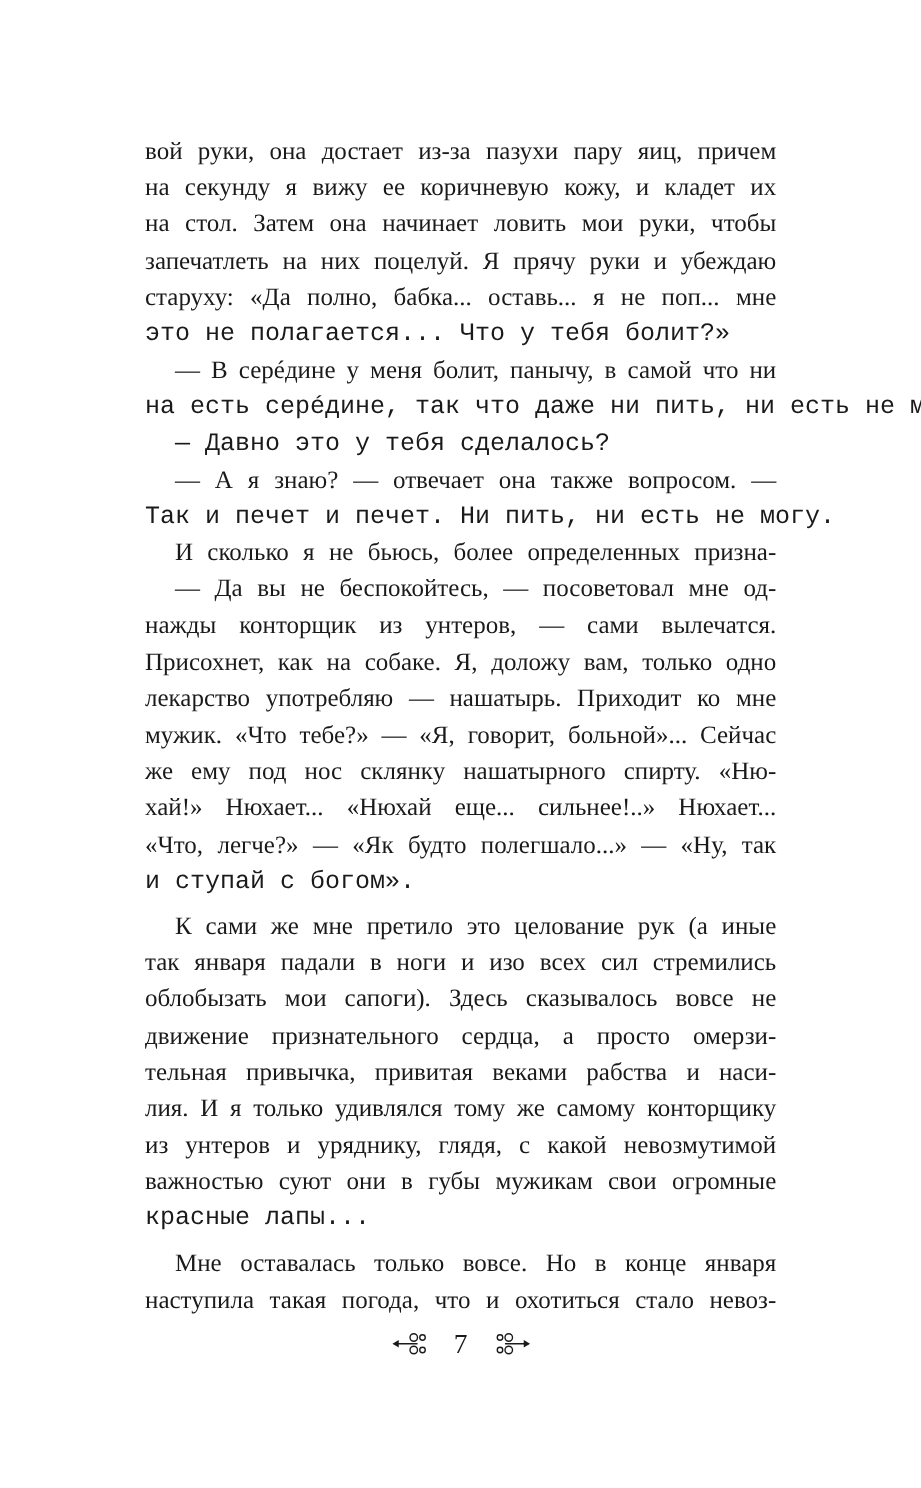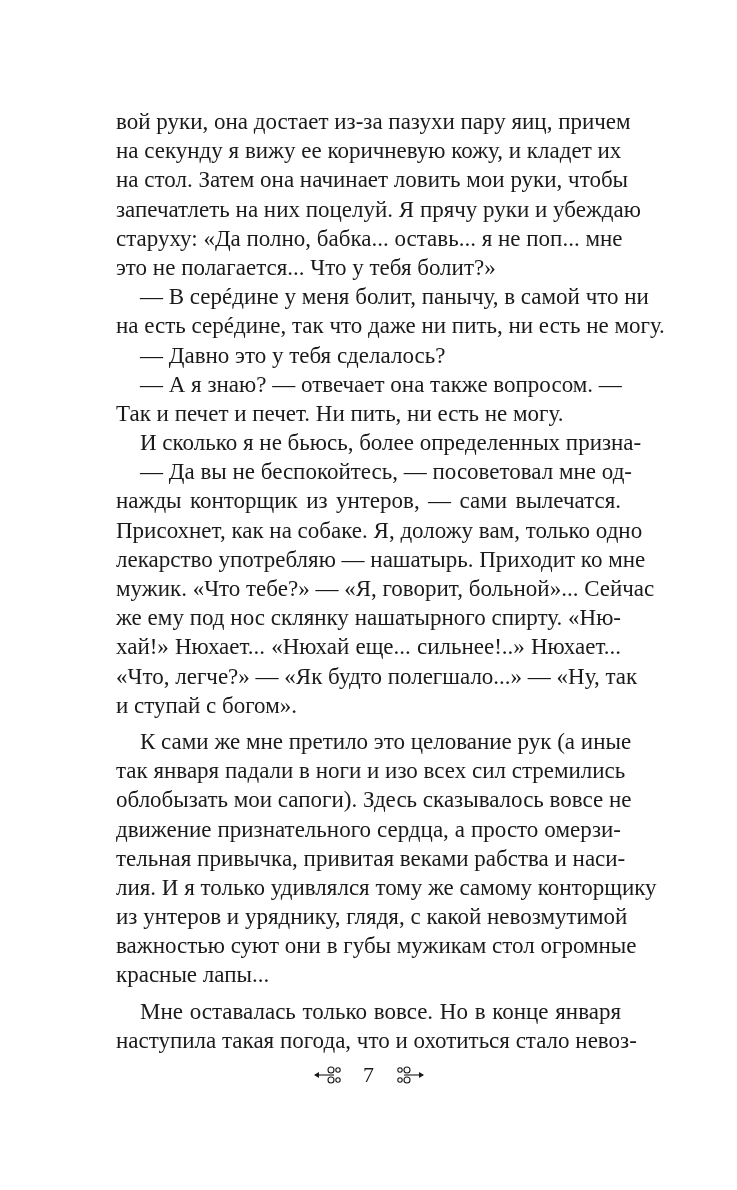--- a/index.html
+++ b/index.html
@@ -1,24 +1,24 @@
 <!DOCTYPE html>
 <html><head>
 <meta charset="utf-8">
 <style>
   html, body { margin: 0; padding: 0; background: #ffffff; }
   body { width: 737px; height: 1190px; position: relative; overflow: hidden; }
   .page { position: absolute; left: 0; top: 0; width: 737px; height: 1190px; background: #ffffff; }
   .text-block {
     position: absolute; left: 116px; top: 107px; width: 505px;
     font-family: "Liberation Serif", serif;
-    font-size: 23px; line-height: 29.2px; color: #1a1a1a;
+    font-size: 20px; line-height: 29.2px; color: #1a1a1a;
   }
   .line { display: block; white-space: nowrap; text-align: justify; text-align-last: justify; height: 29.2px; }
-  .line.last { text-align-last: left; }
+  .line.last { text-align-last: left; font-family: Liberation Mono, monospace; }
   .line.indent { padding-left: 24px; }
   .gap { height: 7px; }
   .footer {
     position: absolute; left: 0; width: 737px; top: 1060px; text-align: center;
     font-family: "Liberation Serif", serif; font-size: 22px; color: #1a1a1a;
   }
   .orn { display: inline-block; vertical-align: middle; width: 34px; height: 22px; }
   .pnum { display: inline-block; margin: 0 12px; vertical-align: middle; }
 </style>
 </head>
@@ -48,21 +48,21 @@
       <span class="line">«Что, легче?» — «Як будто полегшало...» — «Ну, так</span>
       <span class="line last">и ступай с богом».</span>
       <div class="gap"></div>
       <span class="line indent">К сами же мне претило это целование рук (а иные</span>
       <span class="line">так января падали в ноги и изо всех сил стремились</span>
       <span class="line">облобызать мои сапоги). Здесь сказывалось вовсе не</span>
       <span class="line">движение признательного сердца, а просто омерзи-</span>
       <span class="line">тельная привычка, привитая веками рабства и наси-</span>
       <span class="line">лия. И я только удивлялся тому же самому конторщику</span>
       <span class="line">из унтеров и уряднику, глядя, с какой невозмутимой</span>
-      <span class="line">важностью суют они в губы мужикам стол огромные</span>
+      <span class="line">важностью суют они в губы мужикам свои огромные</span>
       <span class="line last">красные лапы...</span>
       <div class="gap"></div>
       <span class="line indent">Мне оставалась только вовсе. Но в конце января</span>
       <span class="line">наступила такая погода, что и охотиться стало невоз-</span>
     </div>
 
   <div class="footer">
     <span class="orn">
       <svg width="34" height="22" viewBox="0 0 34 22">
         <g fill="none" stroke="#1a1a1a" stroke-width="1.1">

